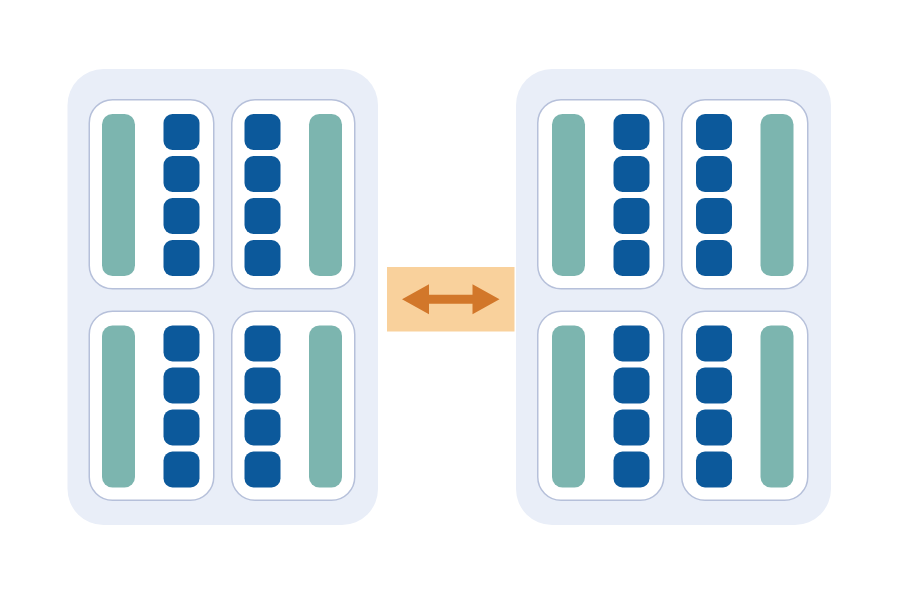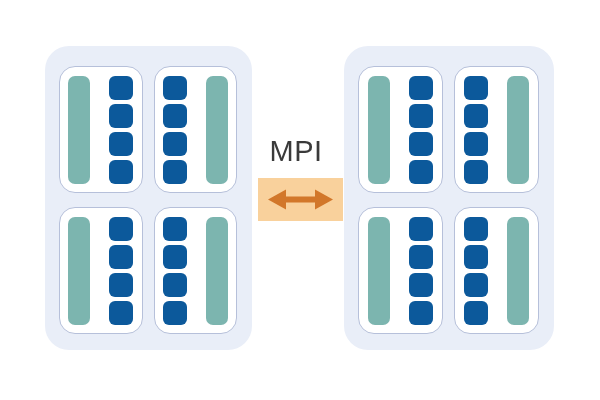--- a/index.html
+++ b/index.html
@@ -156,21 +156,20 @@
         <div class="bar"></div>
         <div class="cores">
           <div class="core"></div>
           <div class="core"></div>
           <div class="core"></div>
           <div class="core"></div>
         </div>
       </div>
     </div>
 
-  <div class="mpi-label">MPI</div>
 
   <div class="link-box">
     <svg width="85" height="43" viewBox="0 0 85 43">
       <polygon class="arrow-shape" points="10,21.5 28,11.5 28,18.5 57,18.5 57,11.5 75,21.5 57,31.5 57,24.5 28,24.5 28,31.5" fill="#D2772A"></polygon>
     </svg>
   </div>
 
 </div>
 
 </body></html>

